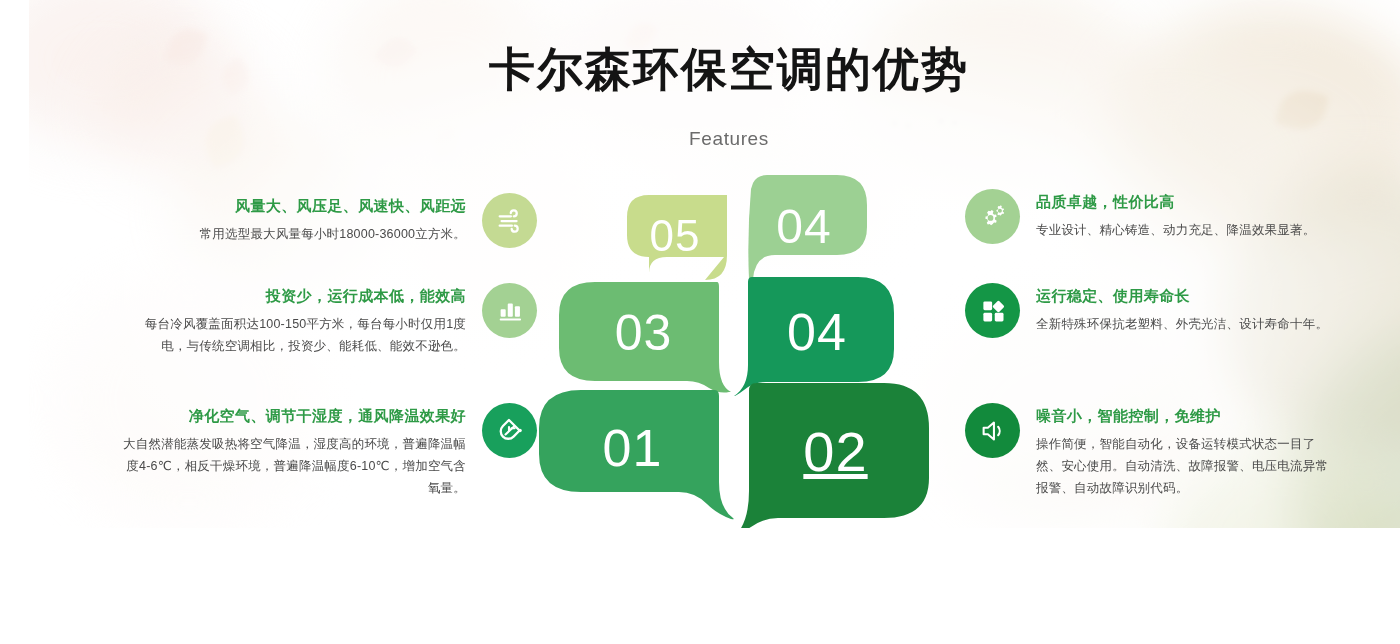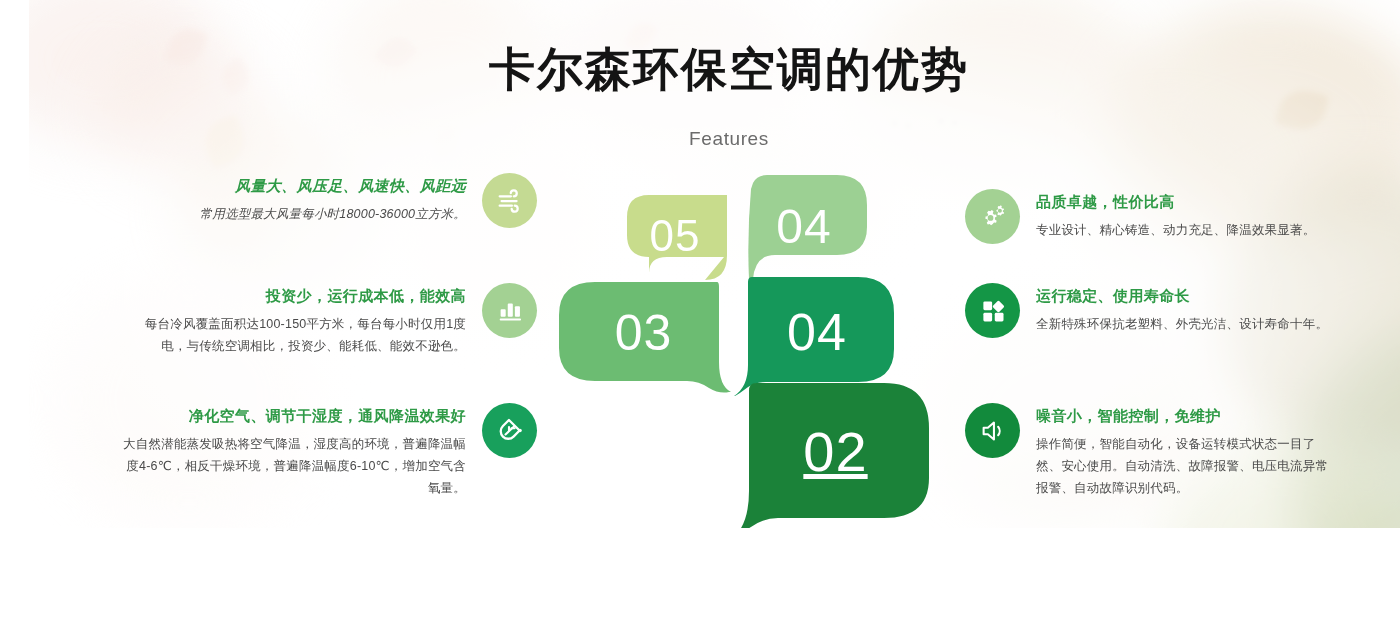--- a/index.html
+++ b/index.html
@@ -138,21 +138,21 @@
     <div class="speck" style="left:922px;top:120px;width:7px;height:6px;"></div>
   </div>
   <div class="wash"></div>
   <div class="wash2"></div>
 
   <div class="content">
 
     <div class="title">卡尔森环保空调的优势</div>
     <div class="subtitle">Features</div>
 
-    <div class="feature left" style="left: 60px; top: 176px; width: 448px; font-style: italic;">
+    <div class="feature left" style="left: 60px; top: 196px; width: 448px;">
       <div class="ftext">
         <div class="fhead">风量大、风压足、风速快、风距远</div>
         <div class="fbody" style="white-space:nowrap;">常用选型最大风量每小时18000-36000立方米。</div>
       </div>
       <div class="ficon c-lightest">
         <svg width="30" height="30" viewBox="0 0 32 32" fill="none" stroke="#ffffff" stroke-width="2.4" stroke-linecap="round">
           <path d="M5 11 H17"></path>
           <path d="M20 11 a3.2 3.2 0 1 0 -3.2 -3.4"></path>
           <path d="M7 16 H23"></path>
           <path d="M5 21 H18"></path>
@@ -265,20 +265,26 @@
         <div class="num n03">03</div>
       </div>
 
       <div class="leaf" style="left: 205px; top: 102px; width: 160px; height: 122px;">
         <svg width="160" height="122" viewBox="0 0 160 122">
           <path d="M124 0 Q160 0 160 36 V72 Q160 105 124 105 H32 Q20 105 10 113 Q2 119 0 119 Q14 110 14 88 V5 Q14 0 18 0 Z" fill="#15985a"></path>
         </svg>
         <div class="num n04">04</div>
       </div>
 
+      <div class="leaf" style="left: 10px; top: 215px; width: 195px; height: 130px;">
+        <svg width="195" height="130" viewBox="0 0 195 130">
+          <path d="M42 0 H176 Q180 0 180 6 V92 Q180 118 194 128 Q196 130 192 129 Q178 124 168 114 Q156 102 140 102 H42 Q0 102 0 64 V38 Q0 0 42 0 Z" fill="#35a35d"></path>
+        </svg>
+        <div class="num n01">01</div>
+      </div>
 
       <div class="leaf" style="left: 205px; top: 208px; width: 195px; height: 155px;">
         <svg width="195" height="155" viewBox="0 0 195 155">
           <path d="M150 0 Q195 0 195 45 V95 Q195 135 150 135 H44 Q28 135 14 146 Q4 154 0 154 Q15 140 15 108 V8 Q15 0 22 0 Z" fill="#1b8239"></path>
         </svg>
         <div class="num n02">02</div>
       </div>
 
     </div>
 

